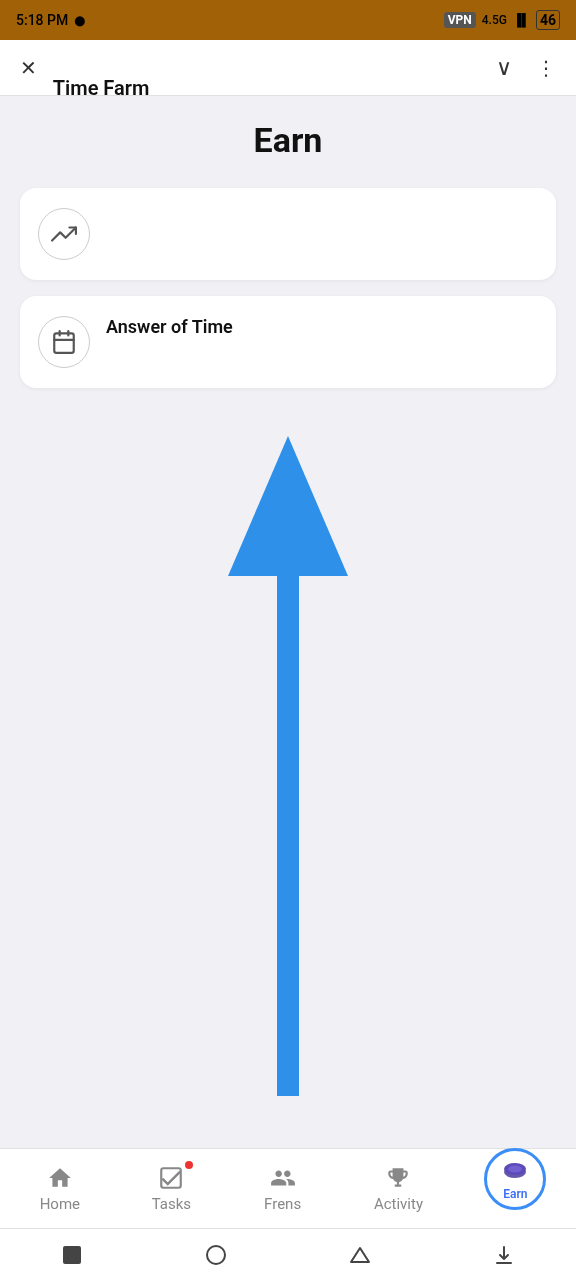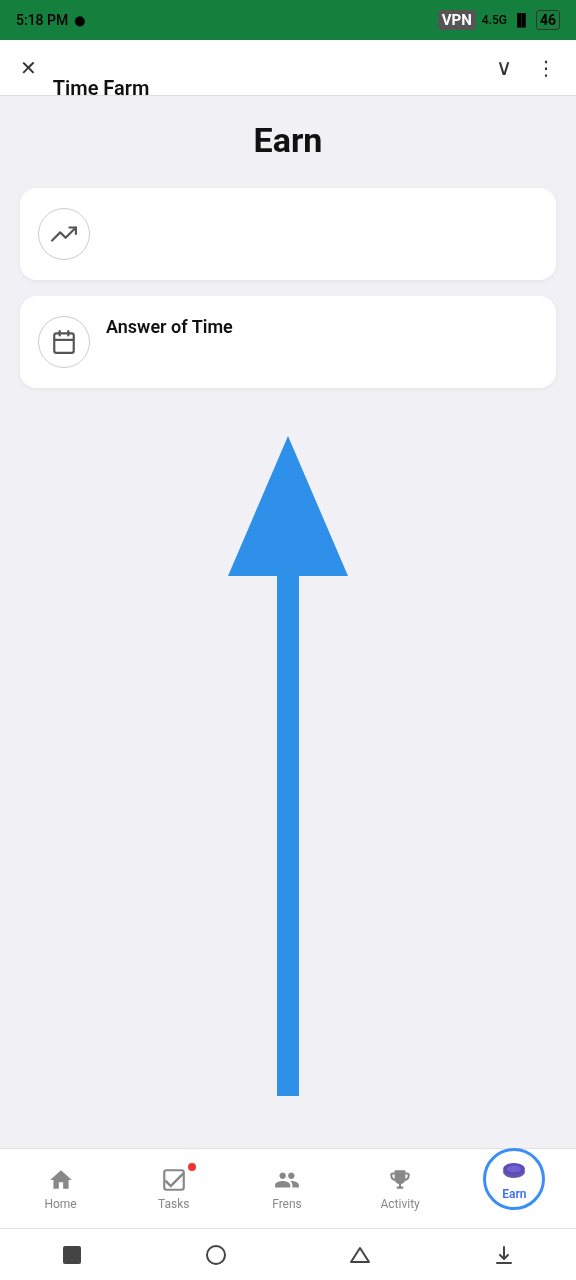--- a/index.html
+++ b/index.html
@@ -10,37 +10,37 @@
       font-family: 'Roboto', Arial, sans-serif;
       background: #f0f0f5;
       display: flex;
       flex-direction: column;
       position: relative;
       overflow: hidden;
     }
 
     
     .status-bar {
-      background: #15803d;
+      background: #a16207;
       display: flex;
       justify-content: space-between;
       align-items: center;
       padding: 8px 16px;
       height: 40px;
       font-size: 14px;
       font-weight: 500;
     }
     .status-left { display: flex; align-items: center; gap: 6px; }
     .status-right { display: flex; align-items: center; gap: 6px; font-size: 12px; }
     .vpn-badge {
       background: #555;
       color: #fff;
       border-radius: 3px;
       padding: 1px 4px;
-      font-size: 15px;
+      font-size: 12px;
       font-weight: bold;
     }
     .battery {
       display: inline-flex;
       align-items: center;
       justify-content: center;
       border: 1.5px solid #333;
       border-radius: 3px;
       padding: 1px 3px;
       font-size: 14px;
@@ -139,21 +139,21 @@
       display: flex;
       flex-direction: column;
       align-items: center;
       gap: 4px;
       cursor: pointer;
       padding: 6px 10px;
       border-radius: 12px;
       min-width: 60px;
     }
     .nav-item .nav-label {
-      font-size: 12px;
+      font-size: 15px;
       color: #888;
     }
     .nav-item svg { width: 26px; height: 26px; fill: #888; }
 
     .nav-earn-circle {
       width: 62px;
       height: 62px;
       border-radius: 50%;
       border: 3px solid #3b8ef7;
       background: #fff;

